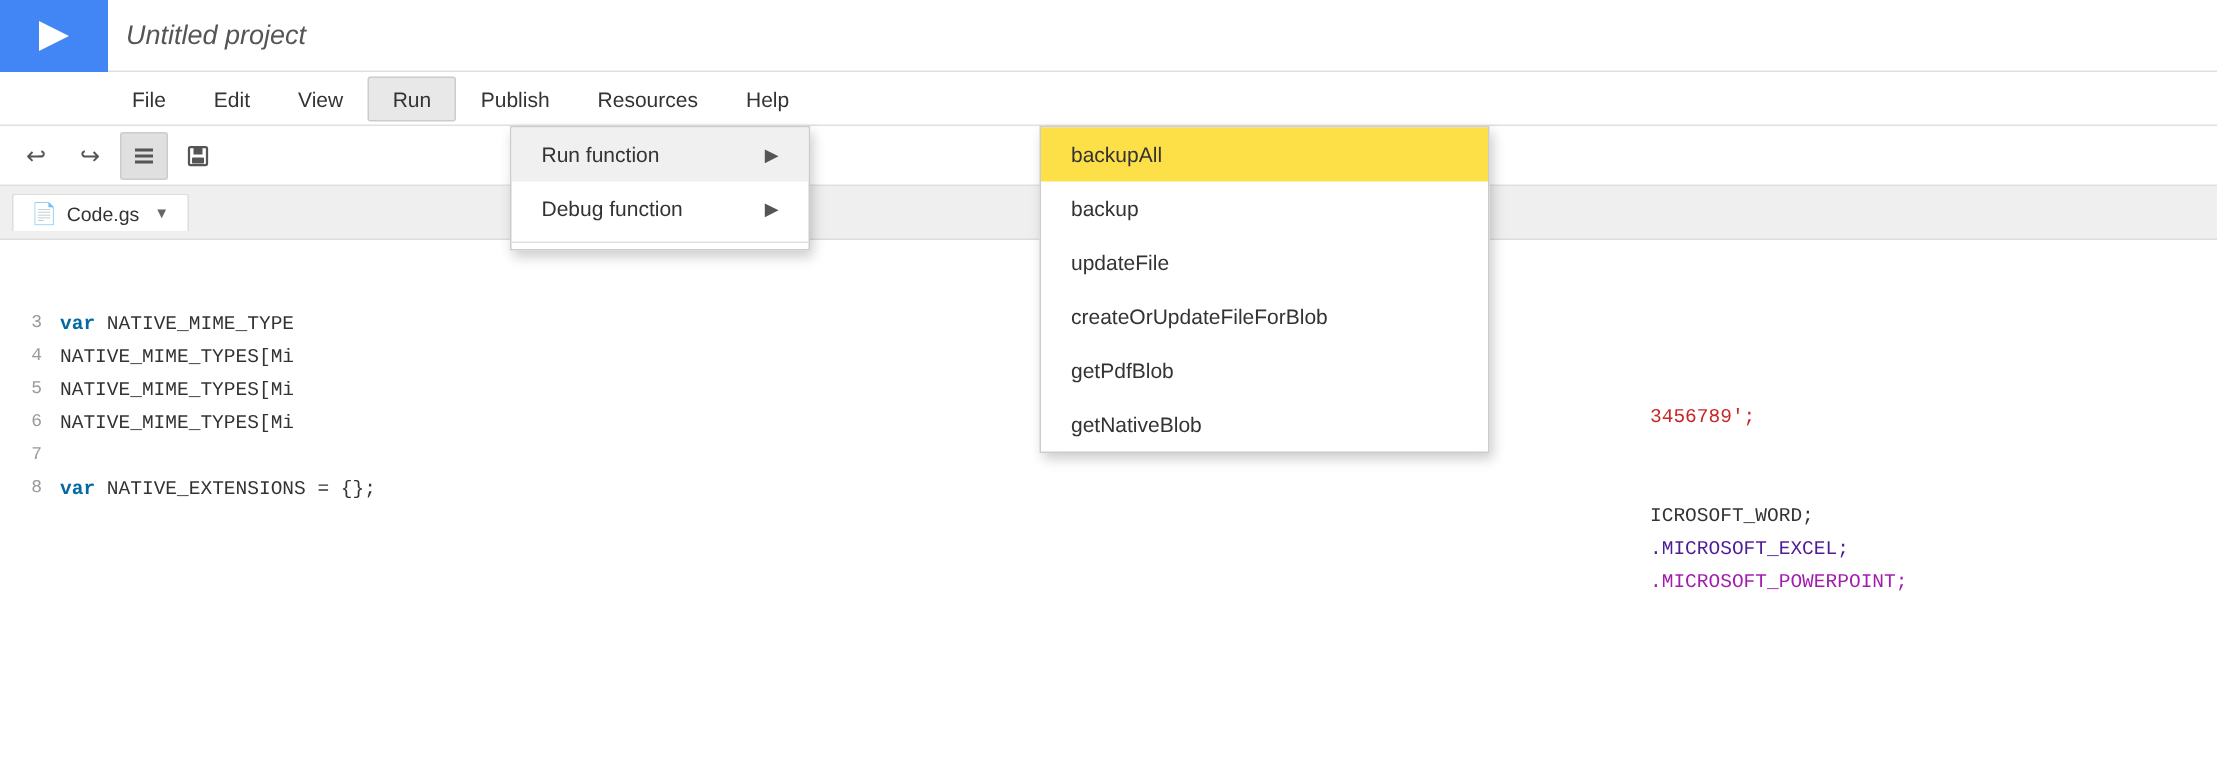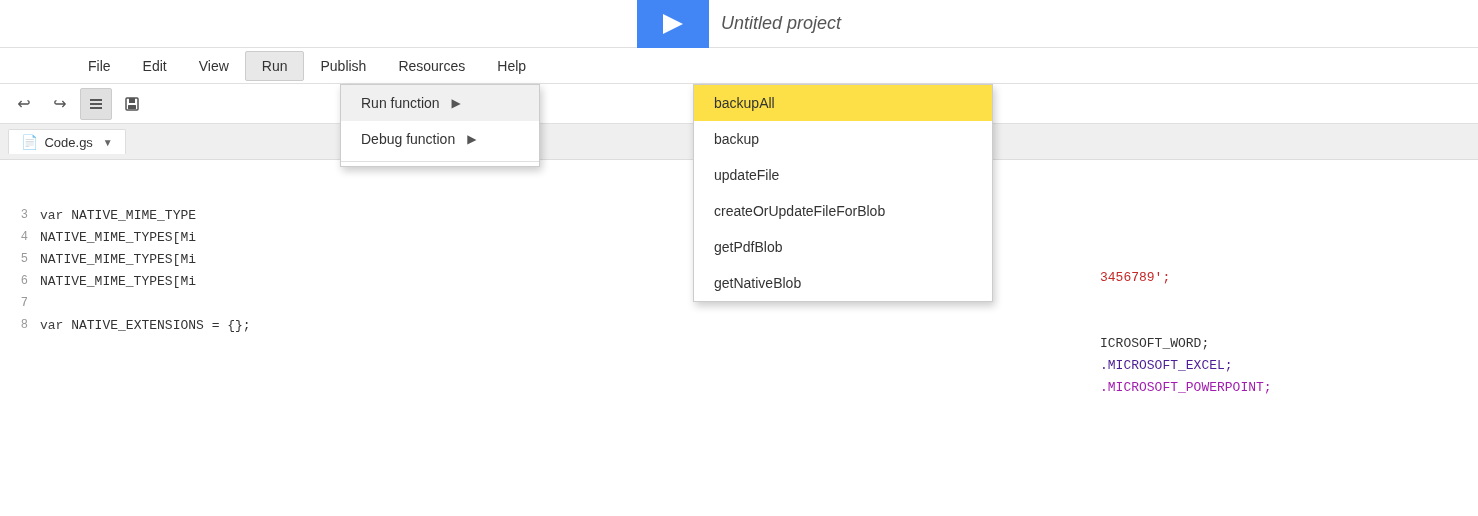--- a/index.html
+++ b/index.html
@@ -12,21 +12,20 @@
       position: relative;
     }
 
     
     .title-bar {
       display: flex;
       align-items: center;
       background: #fff;
       height: 48px;
       border-bottom: 1px solid #e0e0e0;
-      justify-content: center;
     }
     .app-logo {
       width: 72px;
       height: 48px;
       background: #4285f4;
       display: flex;
       align-items: center;
       justify-content: center;
       flex-shrink: 0;
     }
@@ -142,34 +141,35 @@
       padding-right: 12px;
       color: #999;
       font-size: 12px;
       flex-shrink: 0;
       user-select: none;
     }
     .line-content {
       color: #333;
       white-space: pre;
     }
-    .kw-var { color: #404040; font-weight: normal; }
+    .kw-var { color: #0369a1; font-weight: bold; }
     .kw-name { color: #333; }
 
     .dropdown-menu {
       position: absolute;
       background: #fff;
       border: 1px solid #ccc;
       box-shadow: 2px 4px 8px rgba(0,0,0,0.2);
       min-width: 200px;
       z-index: 200;
     }
     .dropdown-item {
       display: flex;
       align-items: center;
+      justify-content: space-between;
       padding: 10px 20px;
       font-size: 14px;
       color: #333;
       cursor: pointer;
       white-space: nowrap;
     }
     .dropdown-item .arrow {
       font-size: 12px;
       color: #555;
       margin-left: 12px;

